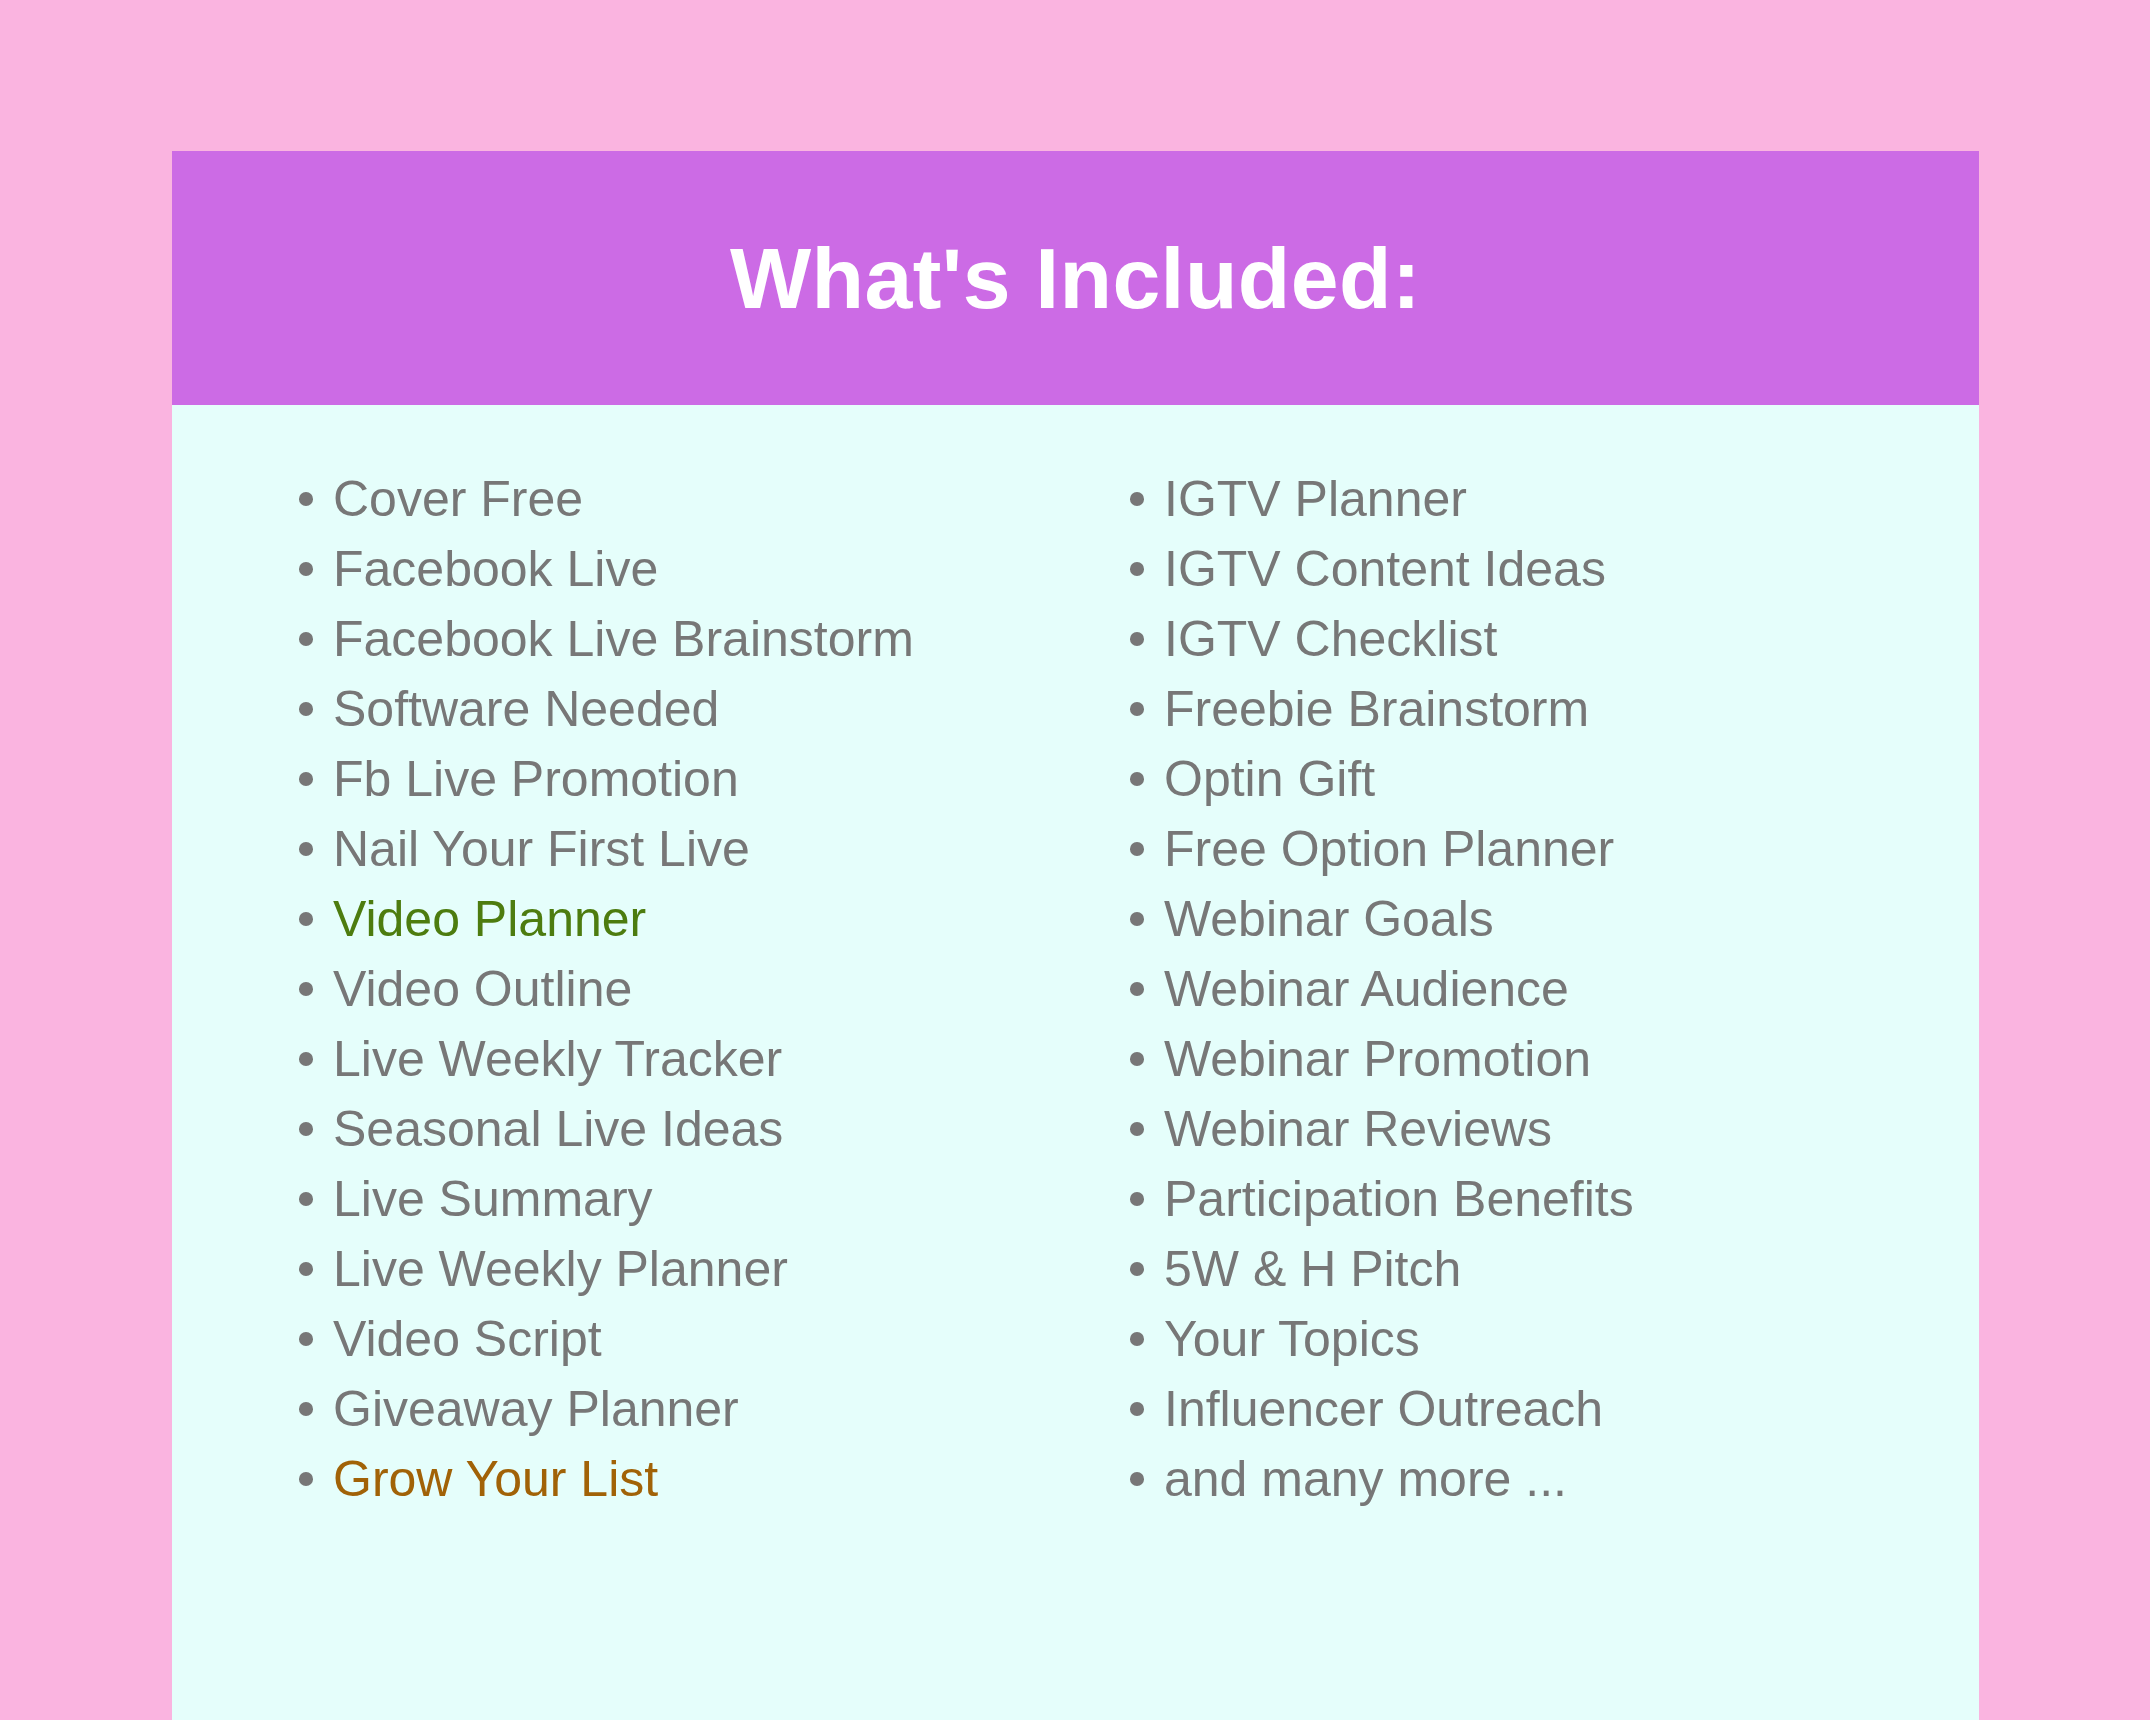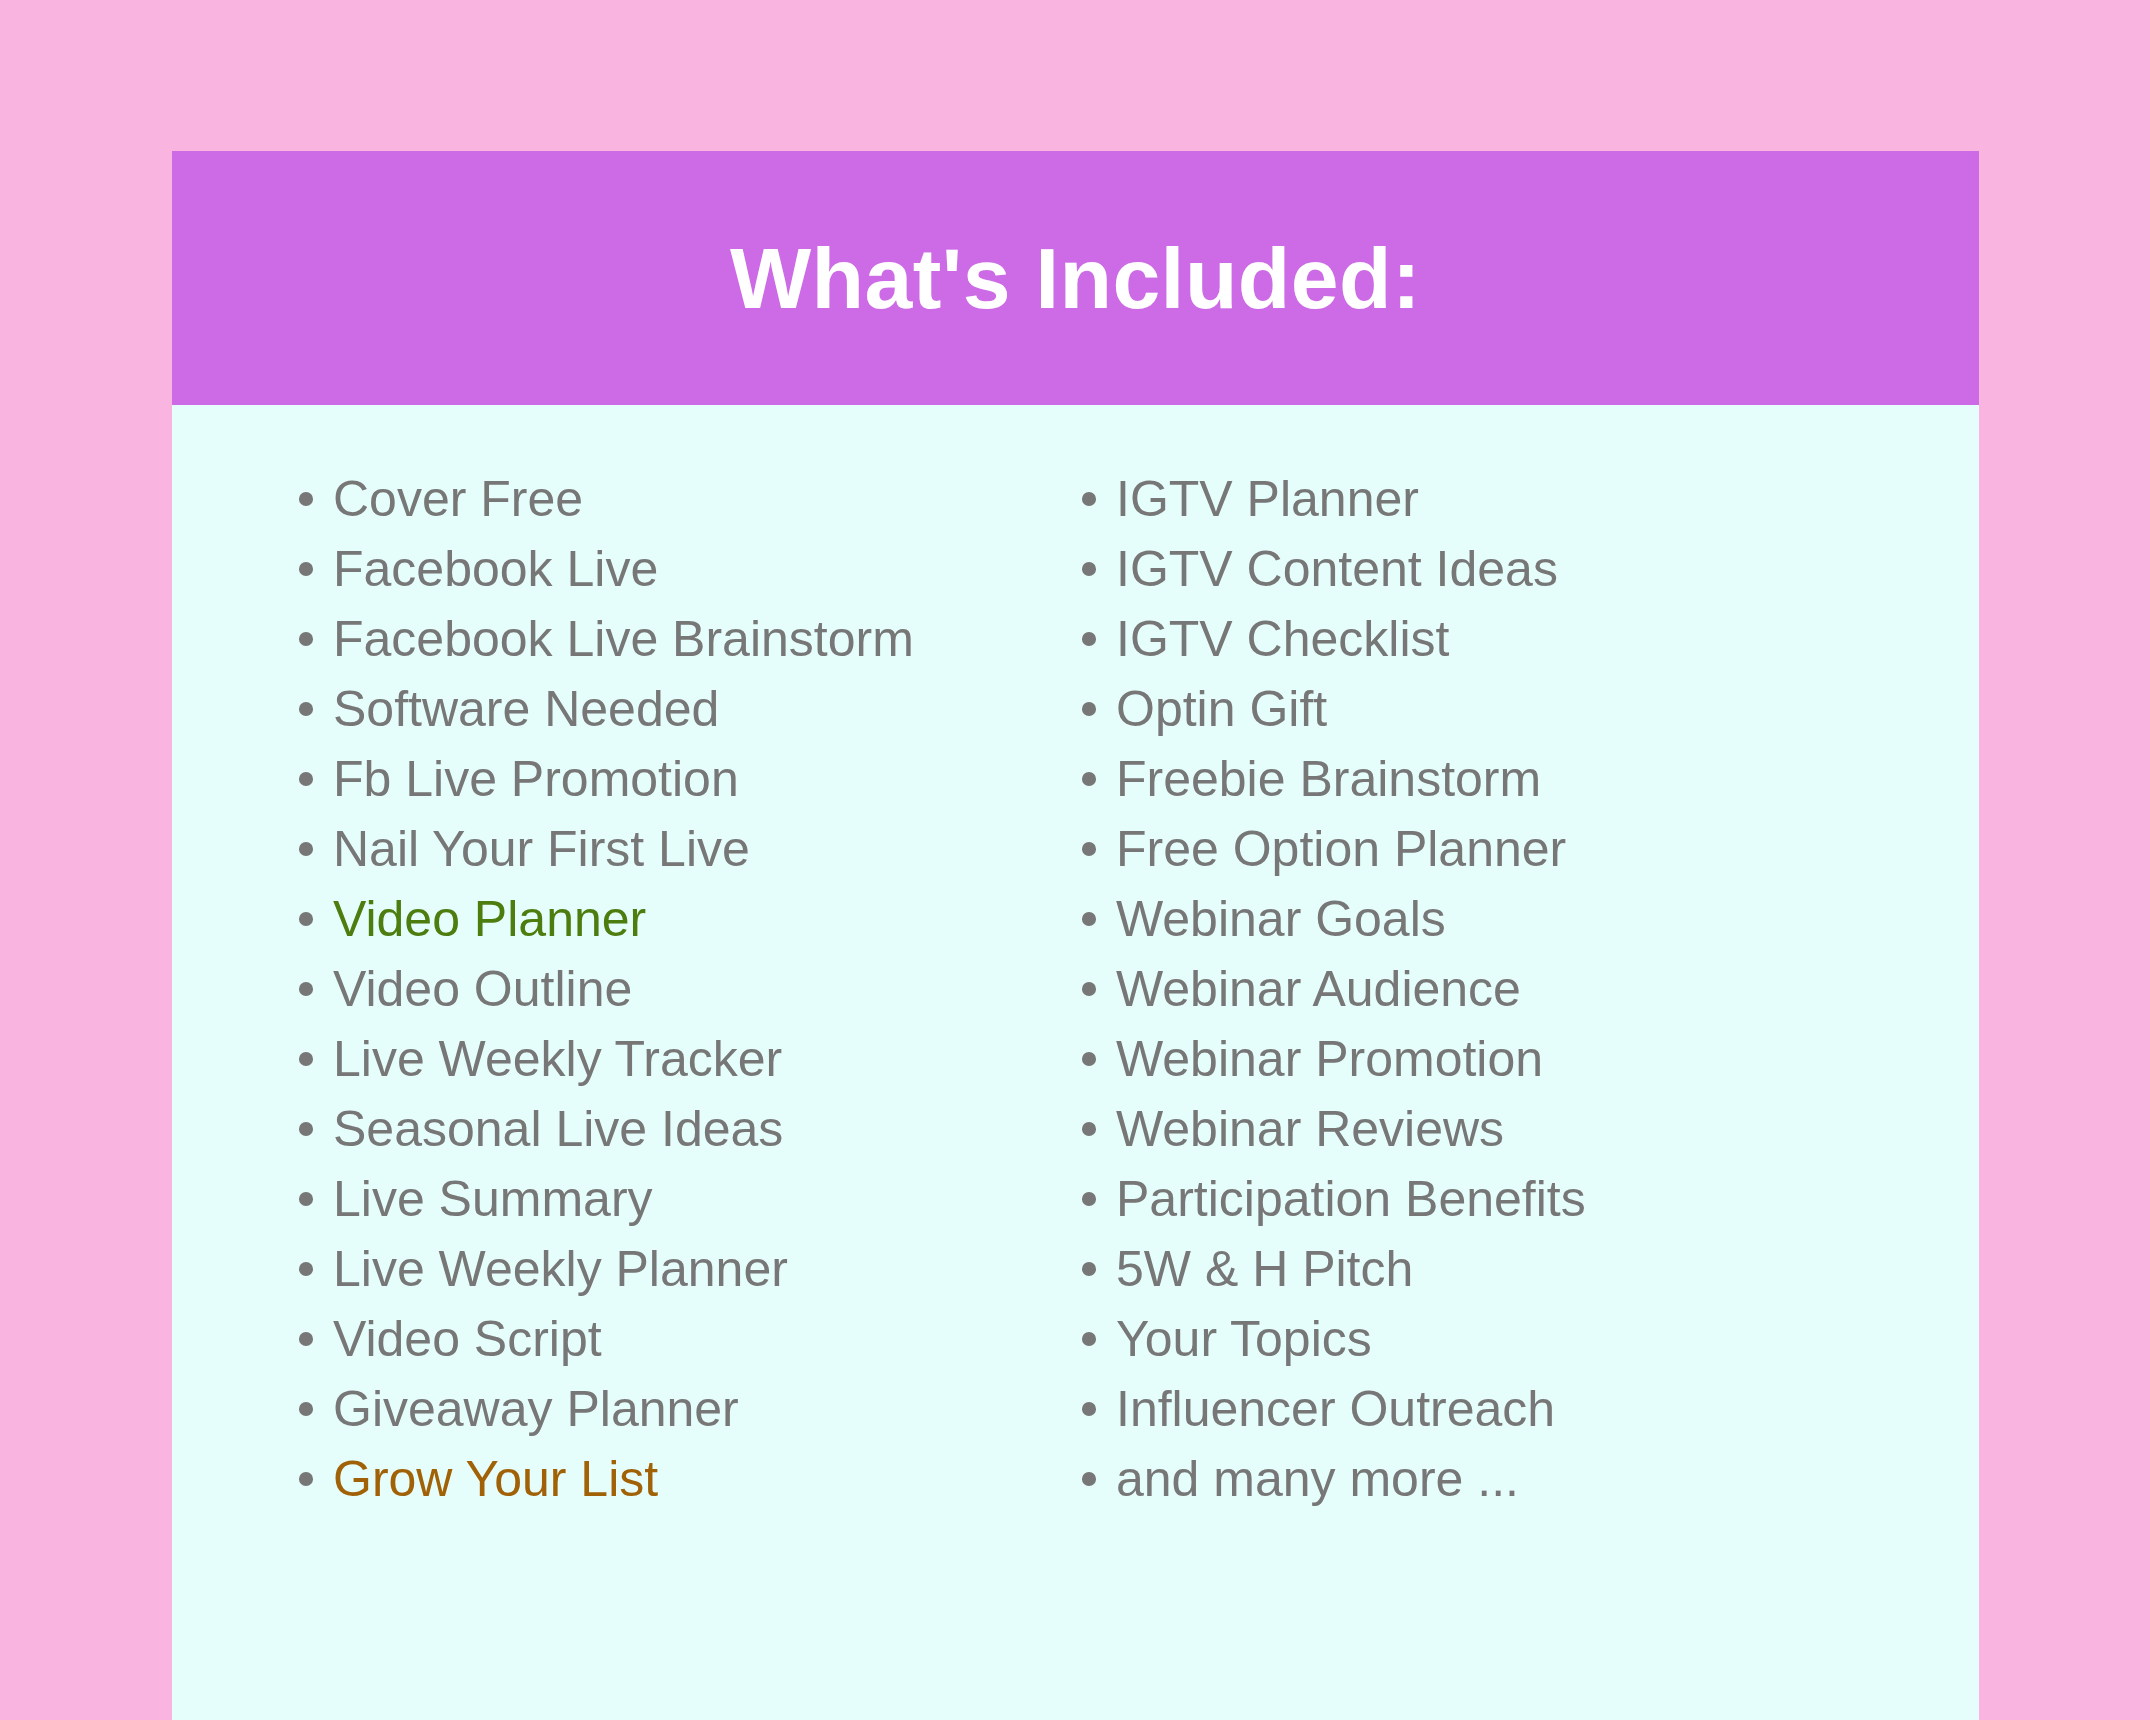--- a/index.html
+++ b/index.html
@@ -54,21 +54,21 @@
   .poster-body {
     position: relative;
   }
 
   .col-abs {
     position: absolute;
     top: 59px;
   }
 
   .col-left-abs { left: 127px; }
-  .col-right-abs { left: 910px; }
+  .col-right-abs { left: 958px; }
 
   ul.feature-list {
     list-style: none;
     margin: 0;
     padding: 0;
   }
 
   ul.feature-list li {
     position: relative;
     font-size: 50px;
@@ -122,22 +122,22 @@
           <li style="color: rgb(119, 119, 119);"><span class="bullet" style="background: rgb(119, 119, 119);"></span><span class="label">Giveaway Planner</span></li>
           <li style="color: #a16207;"><span class="bullet" style="background: rgb(119, 119, 119);"></span><span class="label">Grow Your List</span></li>
         </ul>
     </div>
 
     <div class="col-abs col-right-abs">
       <ul class="feature-list" id="right-list">
           <li style="color: rgb(119, 119, 119);"><span class="bullet" style="background: rgb(119, 119, 119);"></span><span class="label">IGTV Planner</span></li>
           <li style="color: rgb(119, 119, 119);"><span class="bullet" style="background: rgb(119, 119, 119);"></span><span class="label">IGTV Content Ideas</span></li>
           <li style="color: rgb(119, 119, 119);"><span class="bullet" style="background: rgb(119, 119, 119);"></span><span class="label">IGTV Checklist</span></li>
+          <li style="color: rgb(119, 119, 119);"><span class="bullet" style="background: rgb(119, 119, 119);"></span><span class="label">Freebie Brainstorm</span></li>
           <li style="color: rgb(119, 119, 119);"><span class="bullet" style="background: rgb(119, 119, 119);"></span><span class="label">Optin Gift</span></li>
-          <li style="color: rgb(119, 119, 119);"><span class="bullet" style="background: rgb(119, 119, 119);"></span><span class="label">Freebie Brainstorm</span></li>
           <li style="color: rgb(119, 119, 119);"><span class="bullet" style="background: rgb(119, 119, 119);"></span><span class="label">Free Option Planner</span></li>
           <li style="color: rgb(119, 119, 119);"><span class="bullet" style="background: rgb(119, 119, 119);"></span><span class="label">Webinar Goals</span></li>
           <li style="color: rgb(119, 119, 119);"><span class="bullet" style="background: rgb(119, 119, 119);"></span><span class="label">Webinar Audience</span></li>
           <li style="color: rgb(119, 119, 119);"><span class="bullet" style="background: rgb(119, 119, 119);"></span><span class="label">Webinar Promotion</span></li>
           <li style="color: rgb(119, 119, 119);"><span class="bullet" style="background: rgb(119, 119, 119);"></span><span class="label">Webinar Reviews</span></li>
           <li style="color: rgb(119, 119, 119);"><span class="bullet" style="background: rgb(119, 119, 119);"></span><span class="label">Participation Benefits</span></li>
           <li style="color: rgb(119, 119, 119);"><span class="bullet" style="background: rgb(119, 119, 119);"></span><span class="label">5W &amp; H Pitch</span></li>
           <li style="color: rgb(119, 119, 119);"><span class="bullet" style="background: rgb(119, 119, 119);"></span><span class="label">Your Topics</span></li>
           <li style="color: rgb(119, 119, 119);"><span class="bullet" style="background: rgb(119, 119, 119);"></span><span class="label">Influencer Outreach</span></li>
           <li style="color: rgb(119, 119, 119);"><span class="bullet" style="background: rgb(119, 119, 119);"></span><span class="label">and many more ...</span></li>

